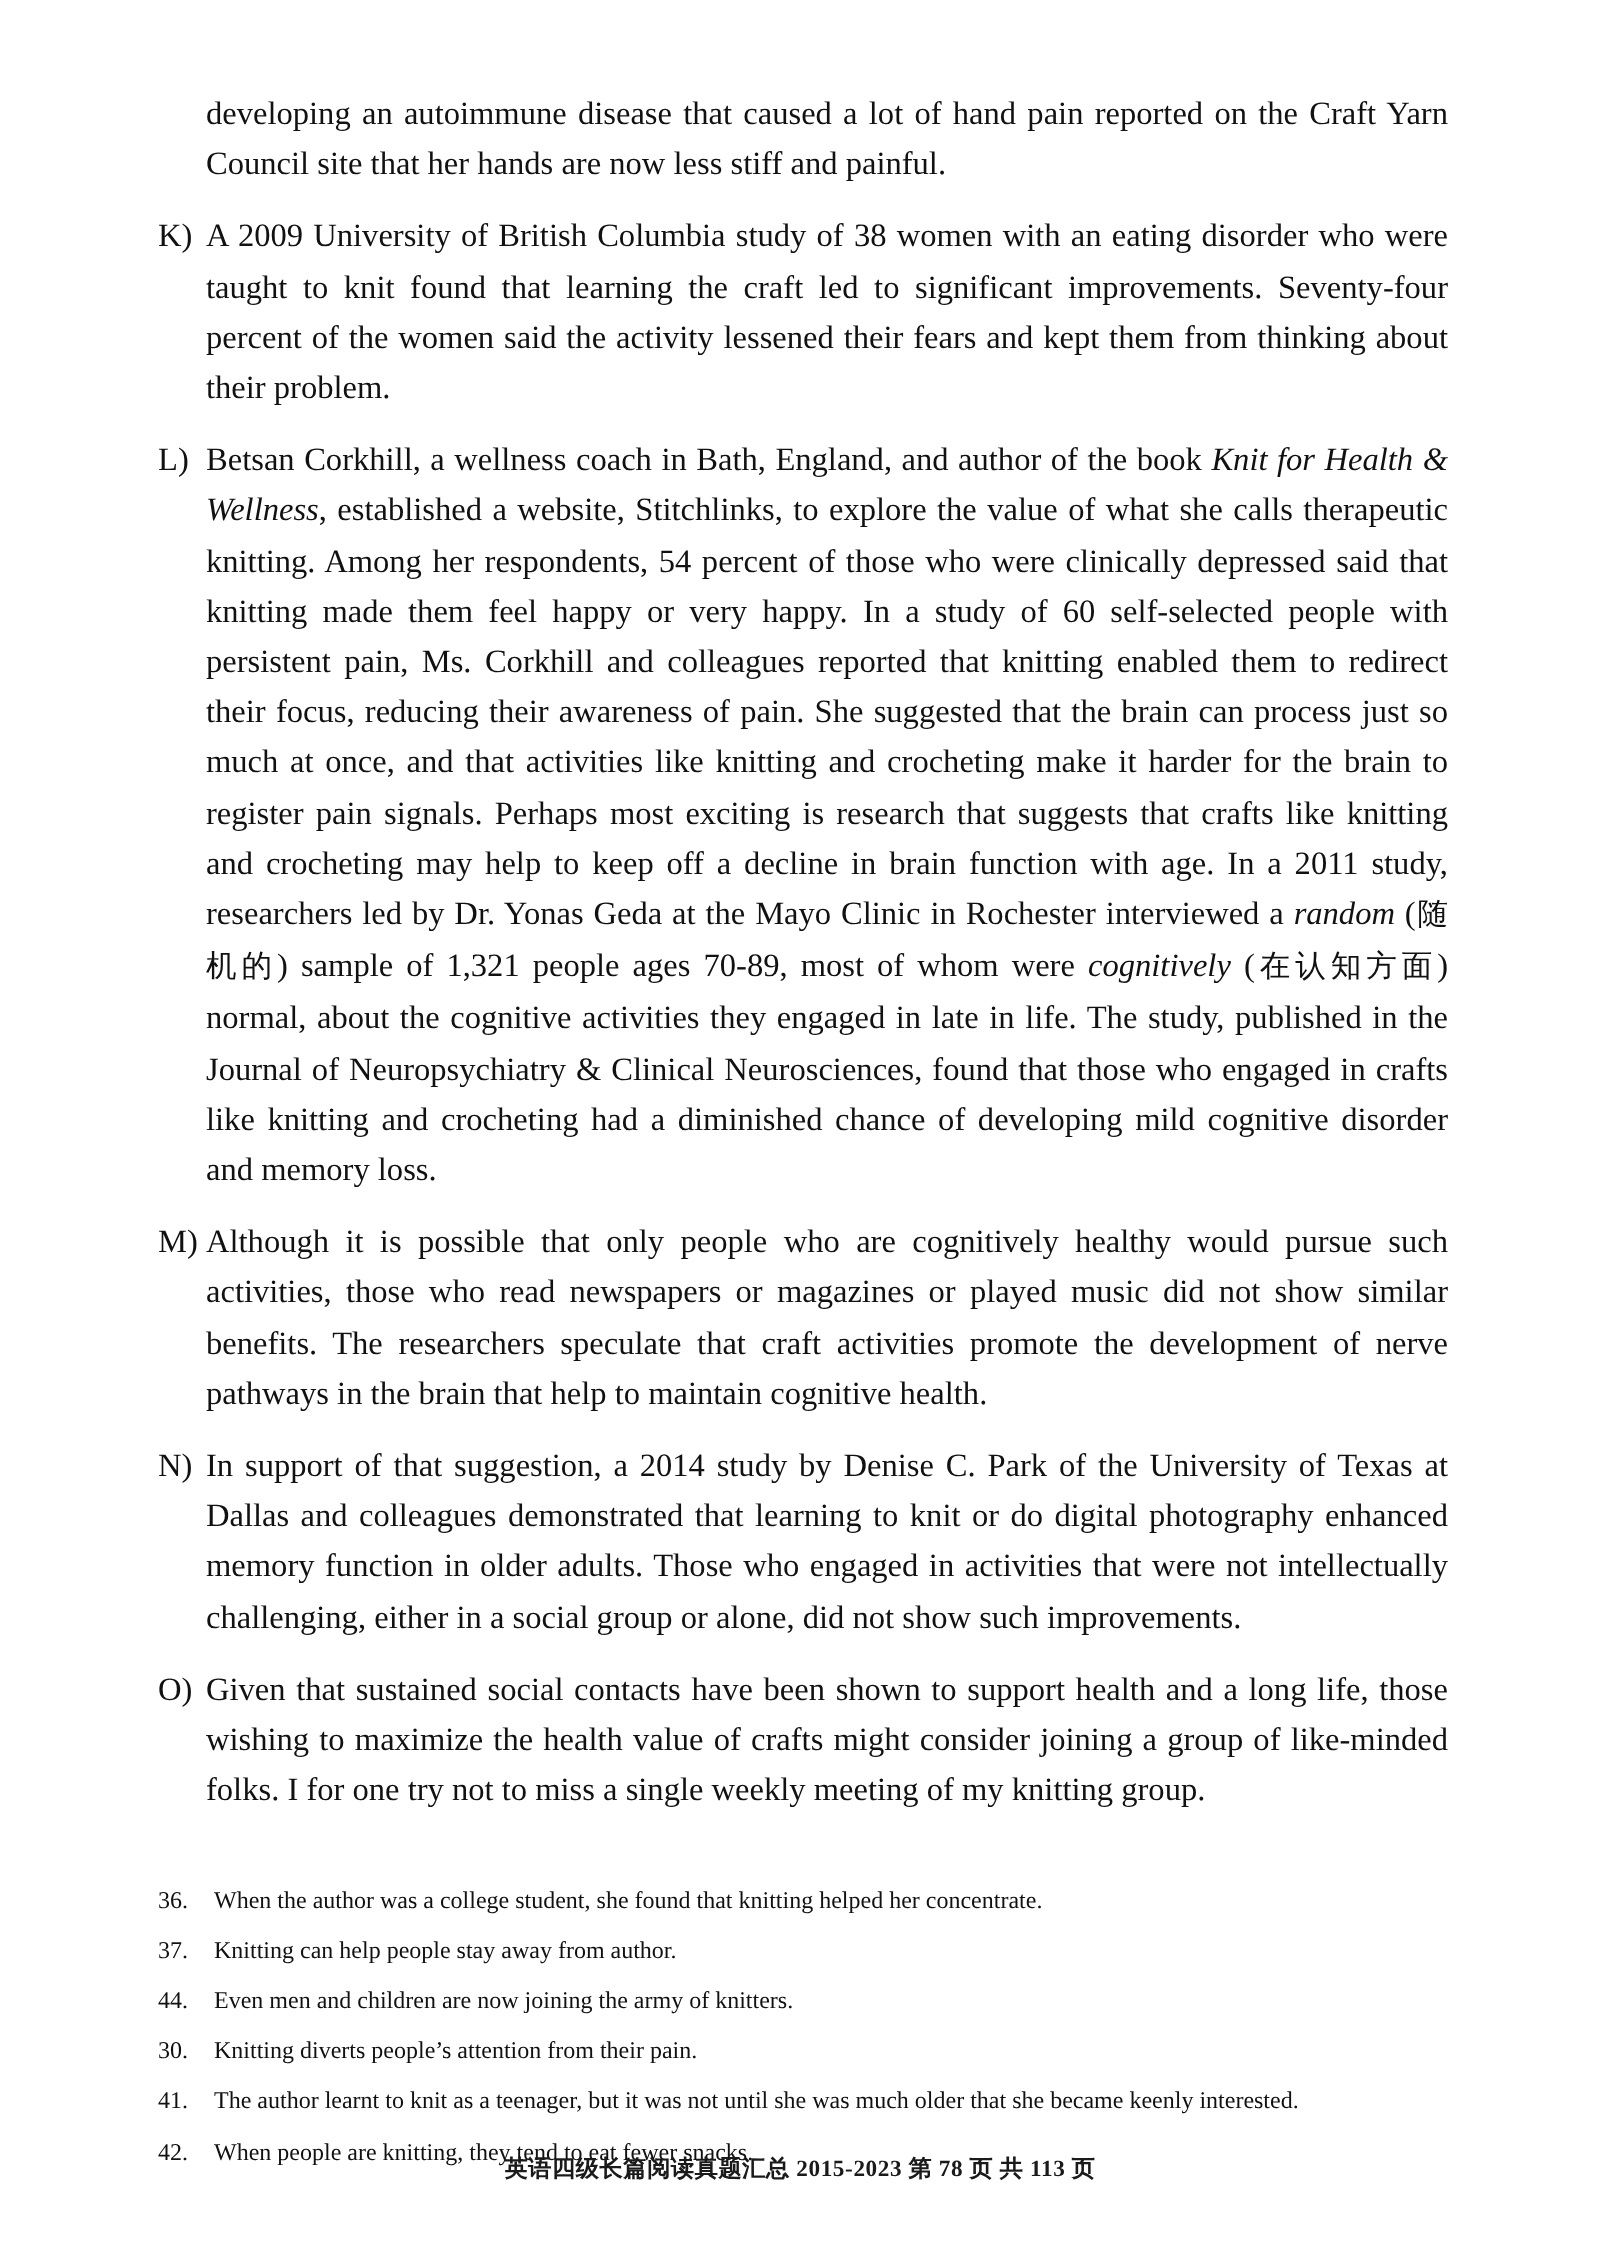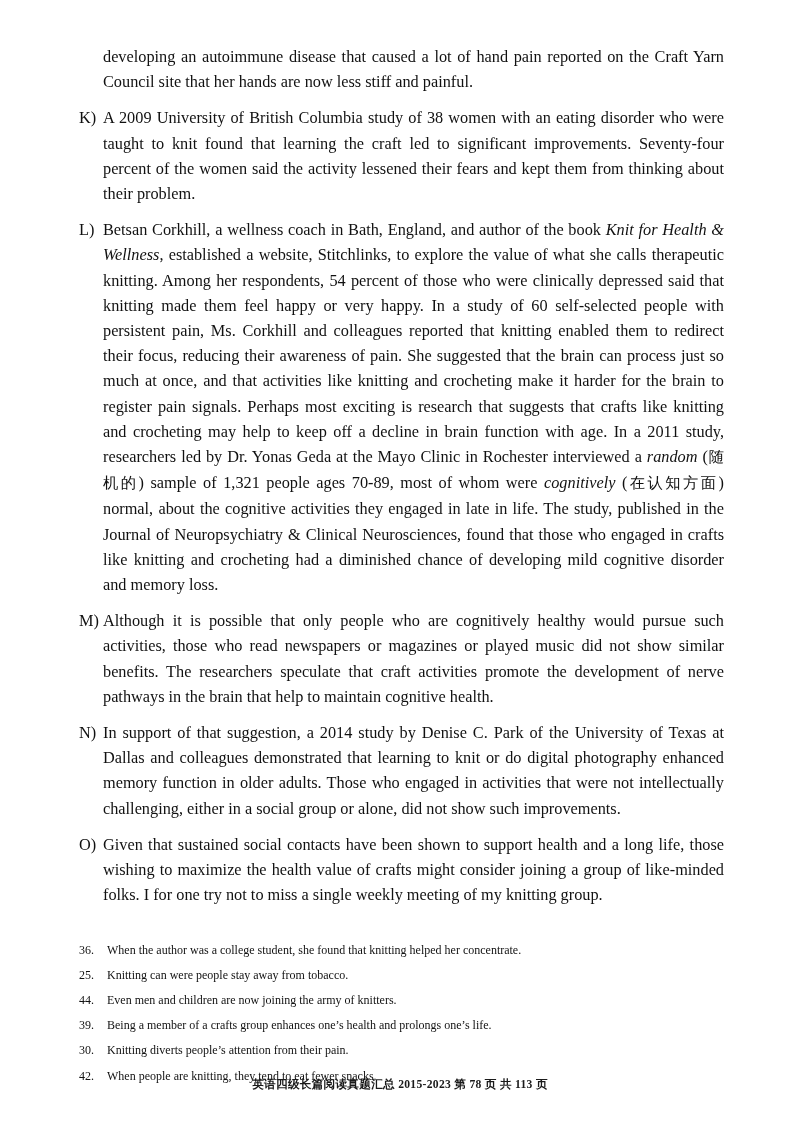--- a/index.html
+++ b/index.html
@@ -133,34 +133,34 @@
           <div class="para-label">O)</div>
           <div class="para-body"><span>Given that sustained social contacts have been shown to support health and a long life, those wishing to maximize the health value of crafts might consider joining a group of like-minded folks. I for one try not to miss a single weekly meeting of my knitting group.</span></div>
         </div>
       </div>
     <div class="qblock" id="questions">
         <div class="qitem">
           <div class="q-num">36.</div>
           <div class="q-text">When the author was a college student, she found that knitting helped her concentrate.</div>
         </div>
         <div class="qitem">
-          <div class="q-num">25.</div>
-          <div class="q-text">Knitting can were people stay away from tobacco.</div>
+          <div class="q-num">37.</div>
+          <div class="q-text">Knitting can help people stay away from author.</div>
         </div>
         <div class="qitem">
           <div class="q-num">44.</div>
           <div class="q-text">Even men and children are now joining the army of knitters.</div>
         </div>
         <div class="qitem">
-          <div class="q-num">39.</div>
-          <div class="q-text">Being a member of a crafts group enhances one’s health and prolongs one’s life.</div>
+          <div class="q-num">30.</div>
+          <div class="q-text">Knitting diverts people’s attention from their pain.</div>
         </div>
         <div class="qitem">
-          <div class="q-num">30.</div>
-          <div class="q-text">Knitting diverts people’s attention from their pain.</div>
+          <div class="q-num">41.</div>
+          <div class="q-text">The author learnt to knit as a teenager, but it was not until she was much older that she became keenly interested.</div>
         </div>
         <div class="qitem">
           <div class="q-num">42.</div>
           <div class="q-text">When people are knitting, they tend to eat fewer snacks.</div>
         </div>
       </div>
   </div>
 
   <div class="footer">
     <span class="seg">英语四级长篇阅读真题汇总</span><span>&nbsp;</span><span class="seg">2015-2023</span><span>&nbsp;</span><span class="seg">第</span><span>&nbsp;</span><span class="seg">78</span><span>&nbsp;</span><span class="seg">页</span><span>&nbsp;</span><span class="seg">共</span><span>&nbsp;</span><span class="seg">113</span><span>&nbsp;</span><span class="seg">页</span>

